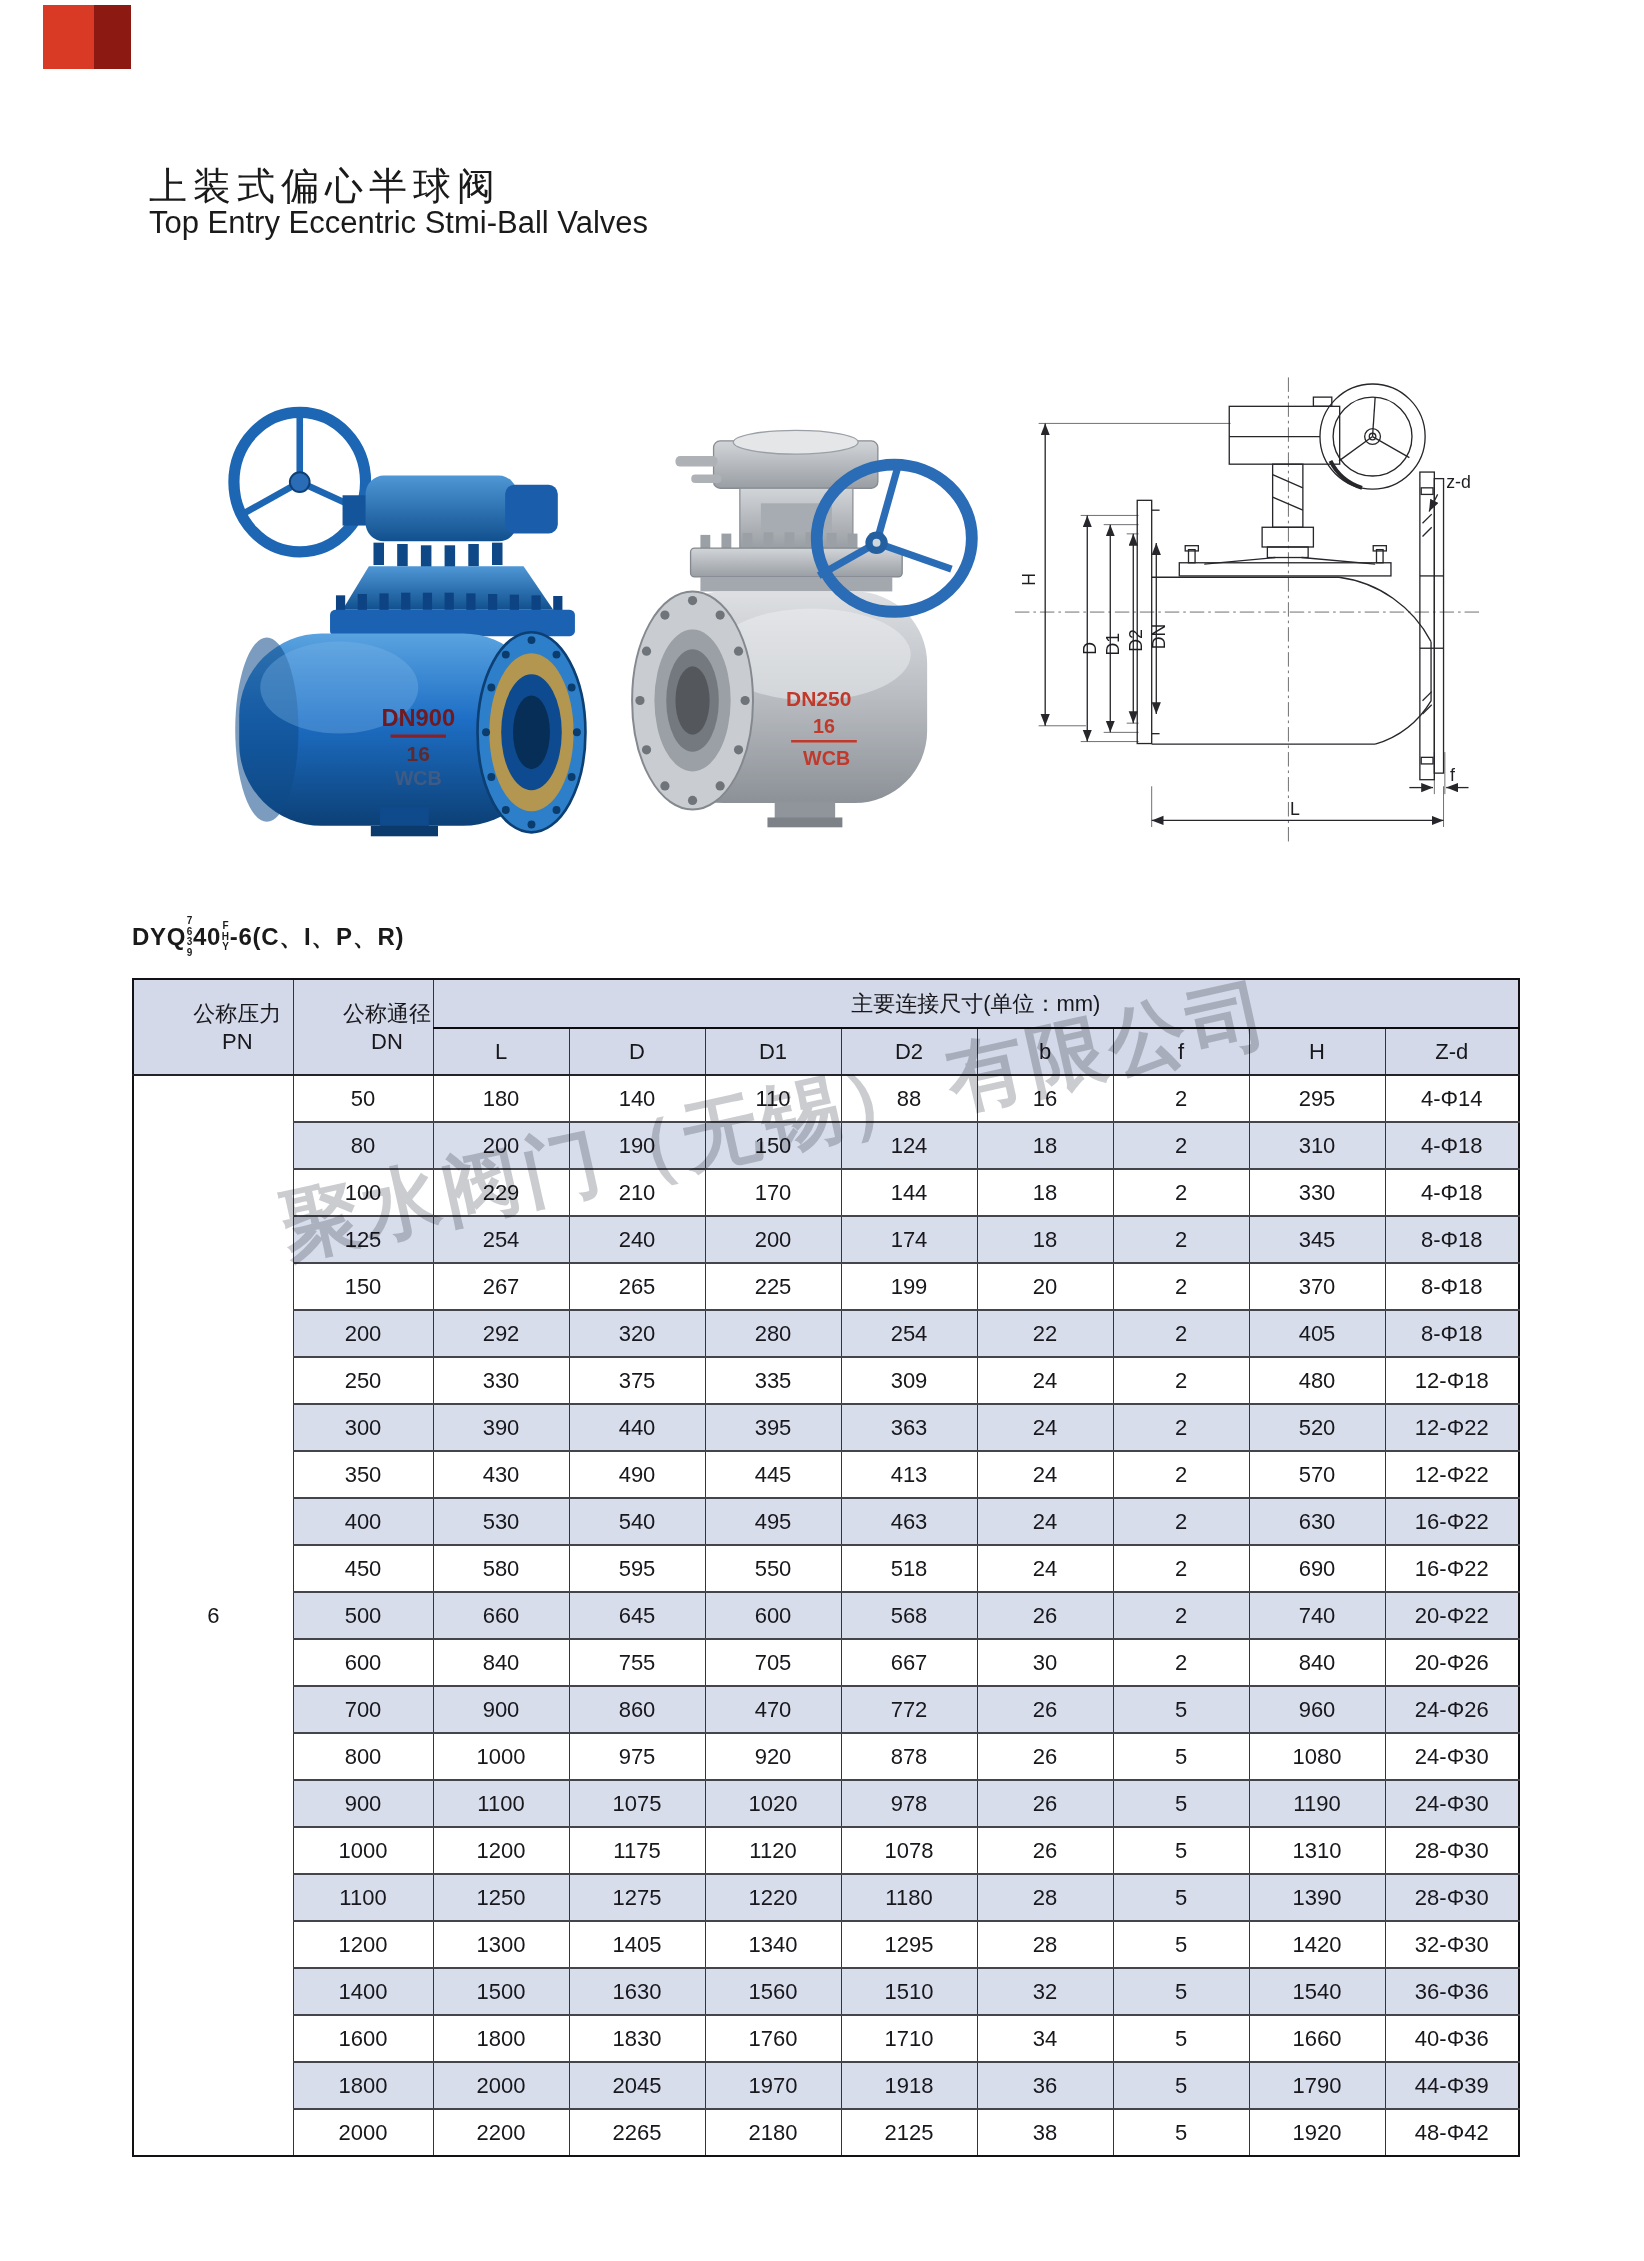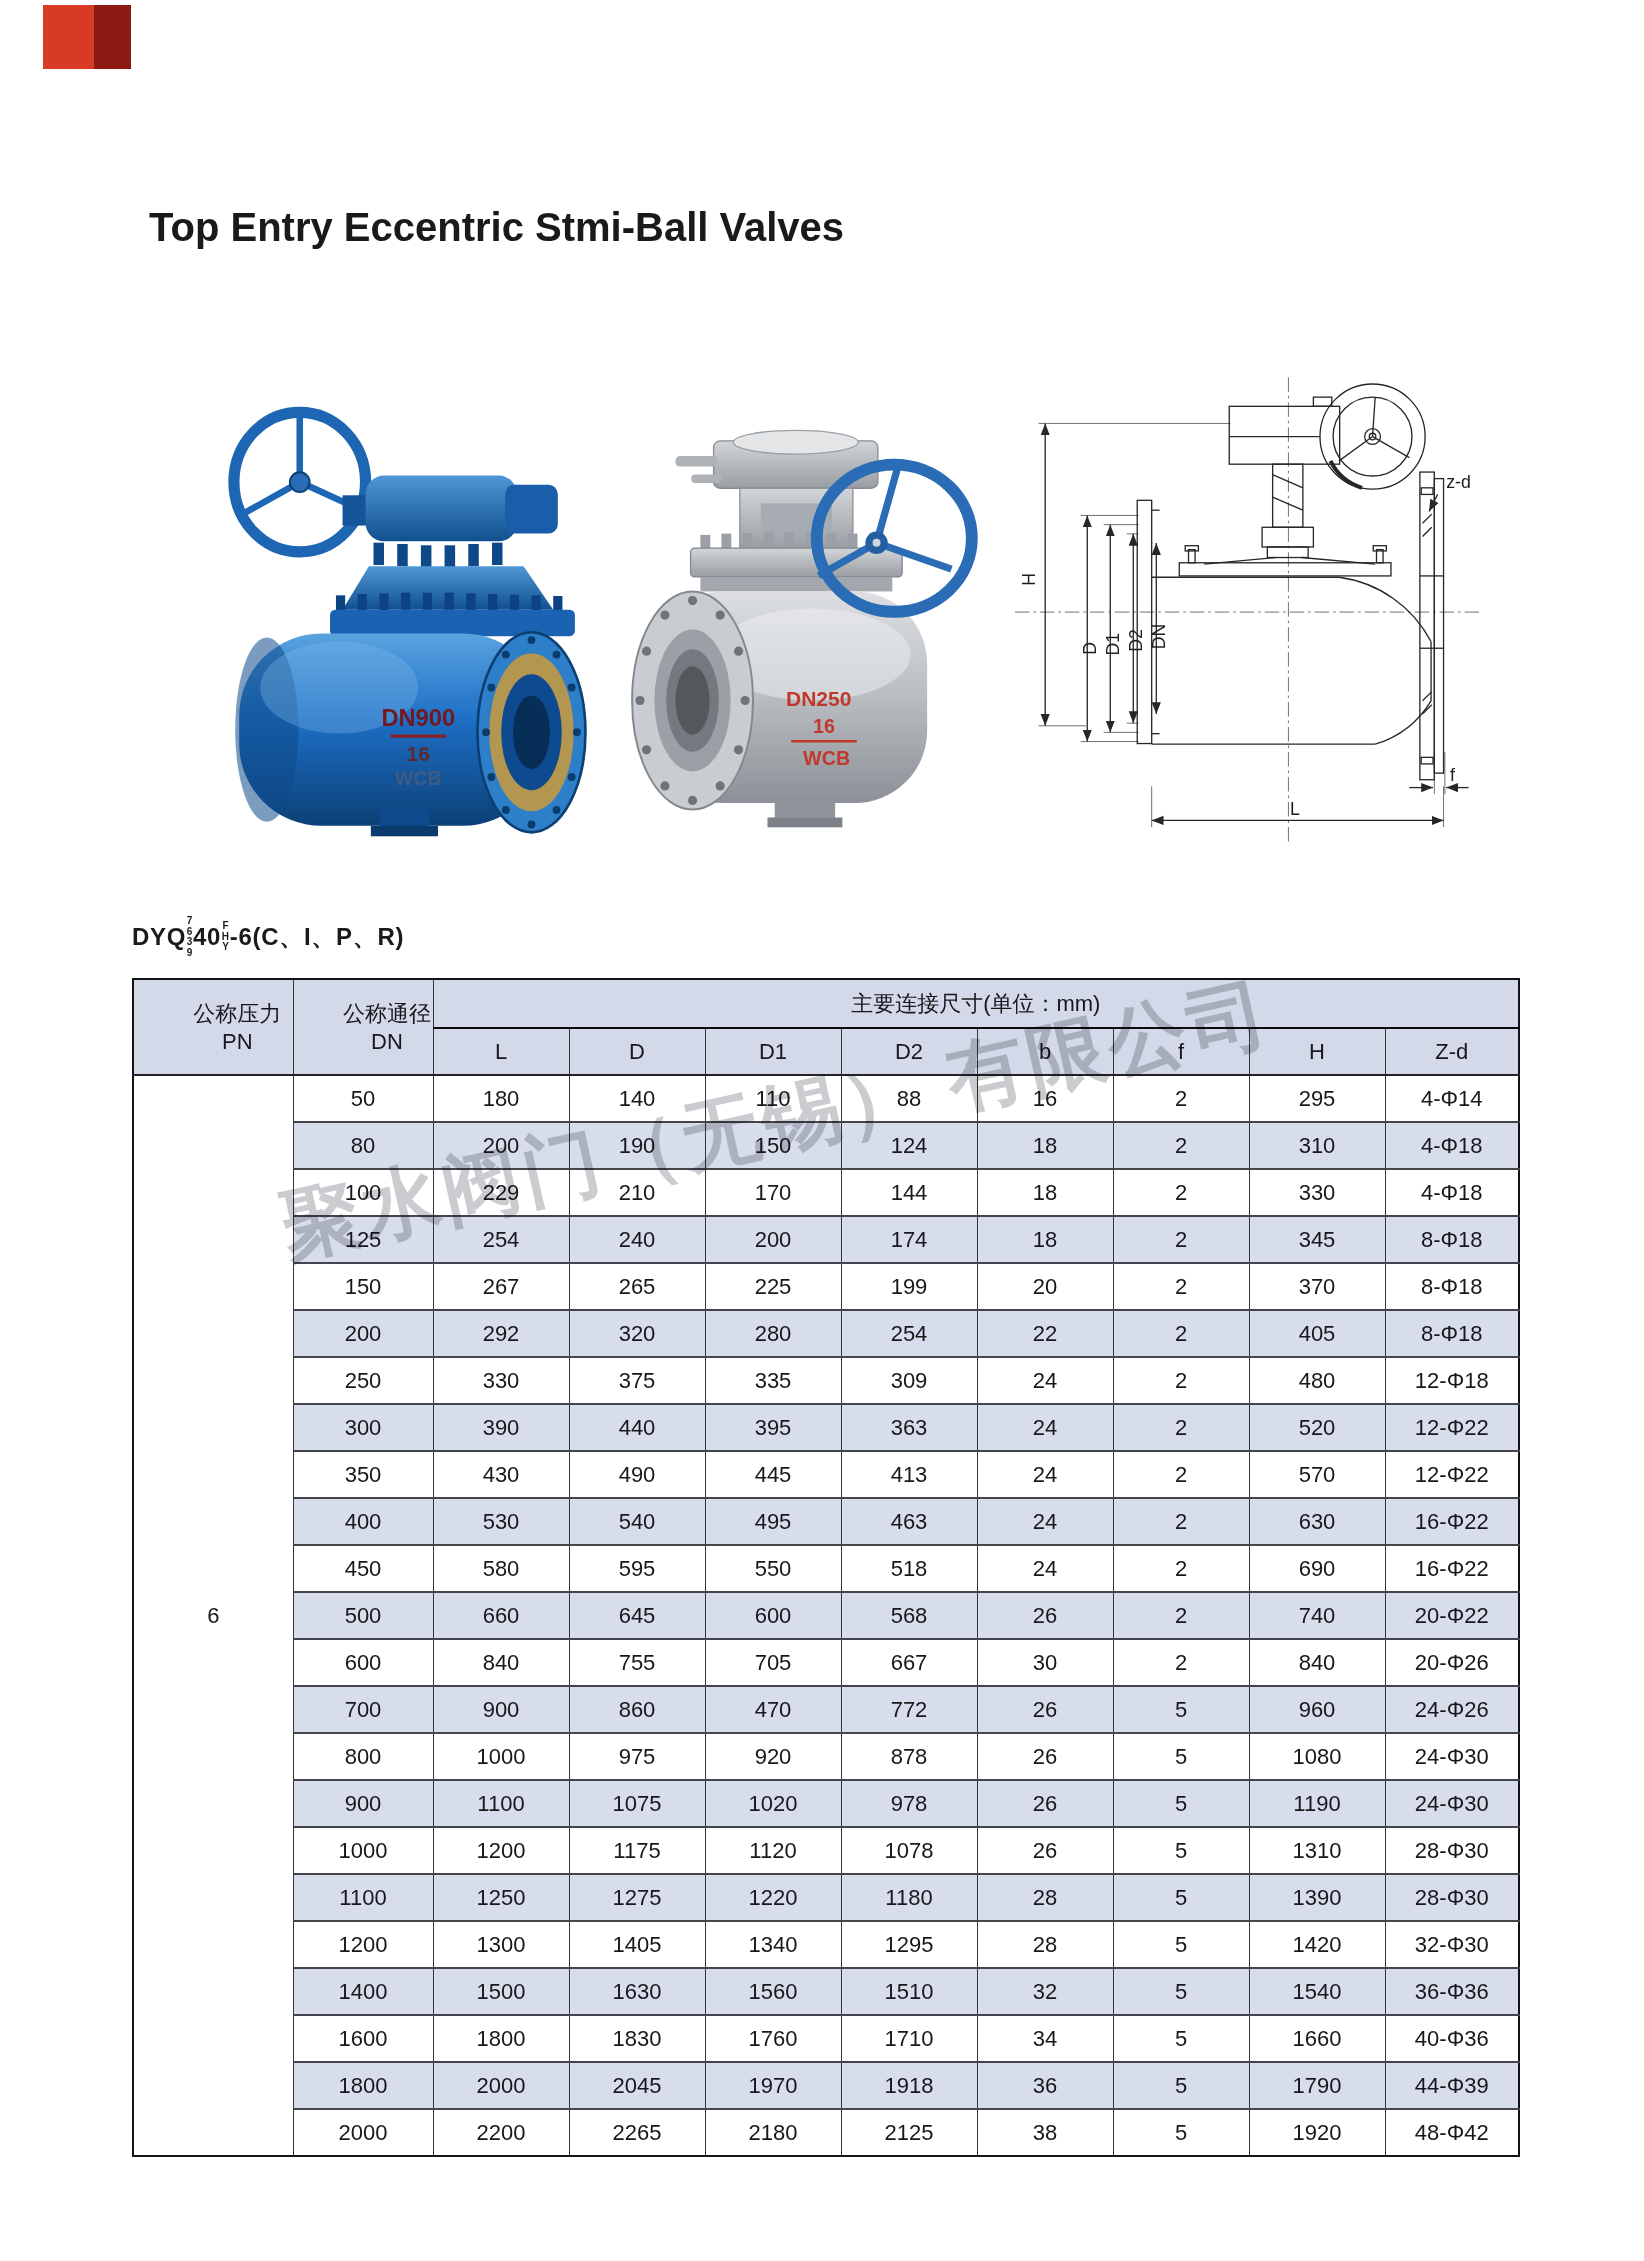--- a/index.html
+++ b/index.html
@@ -7,22 +7,22 @@
         font-family:"Liberation Sans",sans-serif;color:#1a1a1a;}
 
   
   .corner{position:absolute;left:43px;top:5.3px;width:88px;height:64px;display:flex;}
   .corner .c1{width:58%;height:100%;}
   .corner .c2{width:42%;height:100%;}
 
   
   .title-zh{position:absolute;left:149px;top:161px;font-size:38px;letter-spacing:6px;
             font-weight:500;white-space:nowrap;}
-  .title-en{position:absolute;left:149px;top:205px;font-size:40px;letter-spacing:0px;
-            font-weight:700;white-space:nowrap;}
+  .title-en{position:absolute;left:149px;top:205px;font-size:31px;letter-spacing:0px;
+            font-weight:400;white-space:nowrap;}
 
   
   .img-abs{position:absolute;}
 
   
   .model{position:absolute;left:132px;top:916px;display:flex;align-items:center;
          font-weight:bold;font-size:24px;white-space:nowrap;}
   .model .stack{display:flex;flex-direction:column;justify-content:center;
                 font-size:10px;font-weight:bold;line-height:10.5px;text-align:center;margin:0 0.7px;}
   .model .main{letter-spacing:0.7px;}
@@ -53,20 +53,21 @@
 </head>
 <body>
 
 <div class="page">
 
   <div class="corner">
     <div class="c1" style="background: rgb(217, 58, 38);"></div>
     <div class="c2" style="background: rgb(141, 26, 18);"></div>
   </div>
 
+  <div class="title-zh">上装式偏心半球阀</div>
   <div class="title-en">Top Entry Eccentric Stmi-Ball Valves</div>
 
   <svg class="img-abs" style="left:201px;top:378px;" width="395" height="461" viewBox="0 0 600 700">
     <defs>
       <linearGradient id="bblue" x1="0" y1="0" x2="0" y2="1">
         <stop offset="0" stop-color="#5aa3e0"></stop>
           <stop offset=".45" stop-color="#1d6ec5"></stop>
           <stop offset="1" stop-color="#0c4076"></stop>
       </linearGradient>
       <linearGradient id="bblue2" x1="0" y1="0" x2="0" y2="1">

